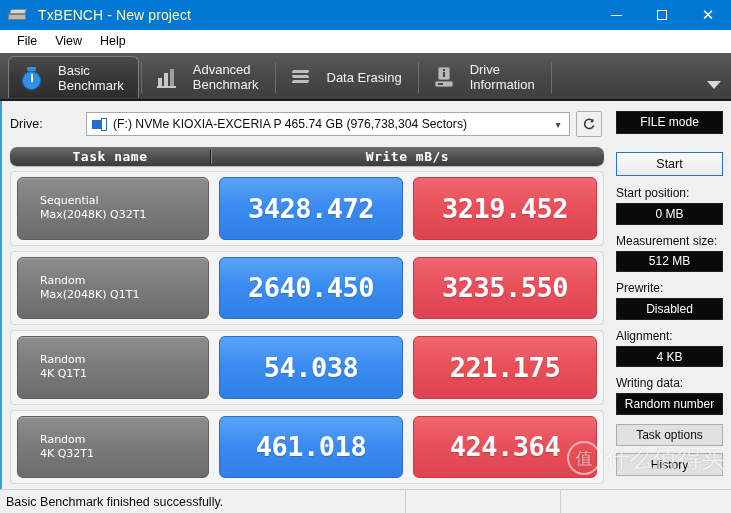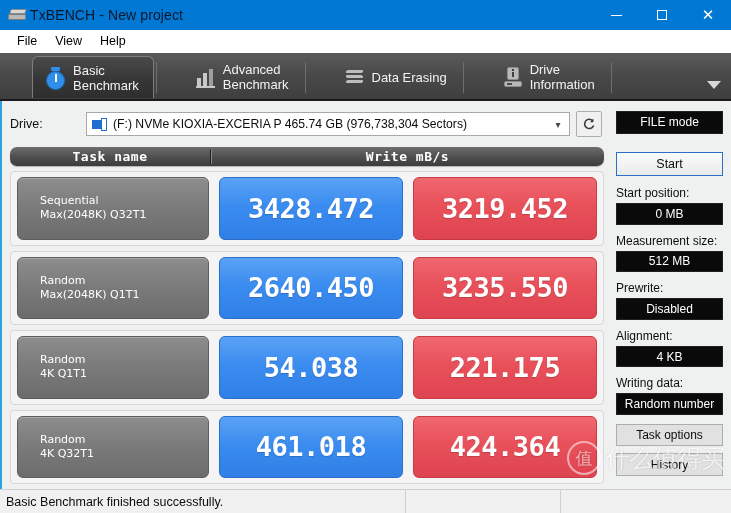--- a/index.html
+++ b/index.html
@@ -47,22 +47,23 @@
   }
   .title-icon .drv-bot {
     position: absolute;
     left: 0px; top: 8px;
     width: 18px; height: 6px;
     background: #b9b9b9;
     border: 1px solid #7d7d7d;
     border-radius: 1px;
   }
   .title-text {
-    color: #0f172a;
+    color: #fef9c3;
     font-size: 14px;
+    margin-left: 8px;
     letter-spacing: 0.1px;
     white-space: nowrap;
   }
   .win-controls {
     position: absolute;
     right: 0; top: 0;
     height: 30px;
     display: flex;
   }
   .win-btn {
@@ -107,25 +108,24 @@
     background: linear-gradient(180deg, #5b5b5b 0%, #4a4a4a 45%, #3e3e3e 100%);
     display: flex;
     align-items: stretch;
     position: relative;
     border-bottom: 2px solid #1b1b1b;
     padding: 3px 0 0 8px;
   }
   .tab {
     display: flex;
     align-items: center;
-    gap: 4px;
+    gap: 13px;
     padding: 0 14px 0 10px;
     position: relative;
     height: 42px;
-    margin-left: 24px;
   }
   .tab.active {
     background: linear-gradient(180deg, #4a4a4a 0%, #363636 55%, #2e2e2e 100%);
     border: 1px solid #7d7d7d;
     border-bottom: none;
     border-radius: 6px 6px 0 0;
   }
   .tab-sep {
     width: 1px;
     background: #202020;

